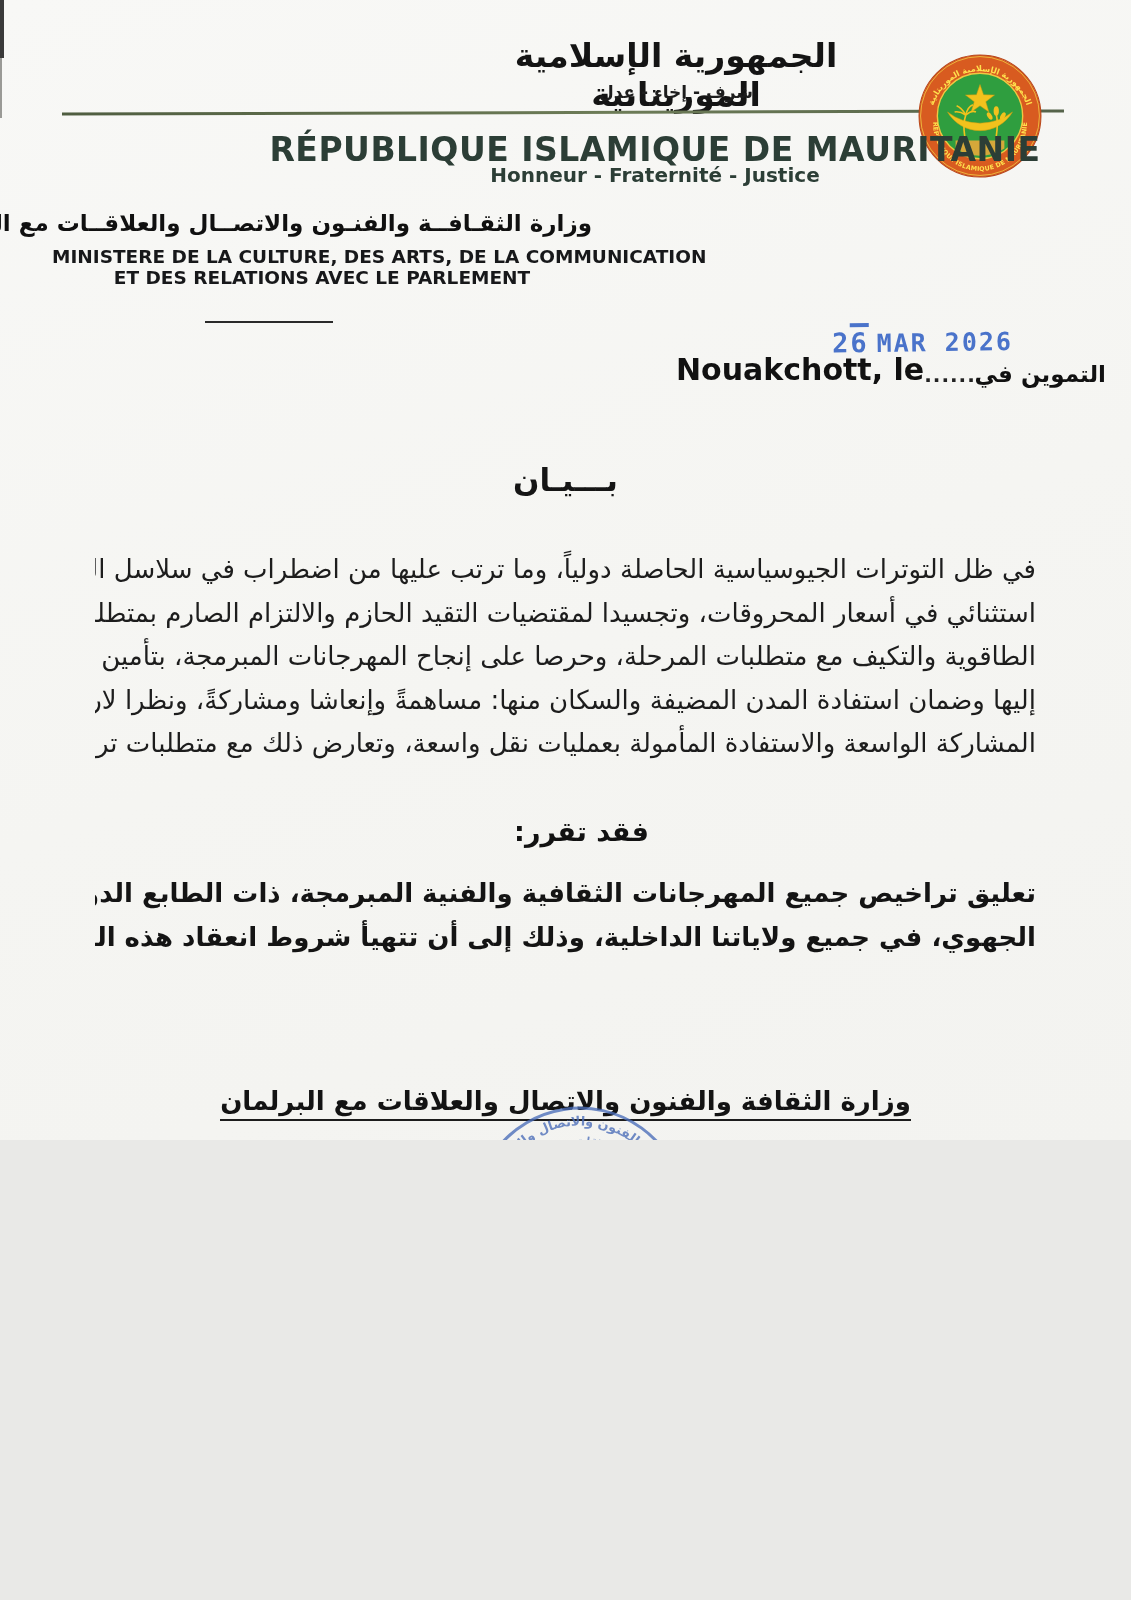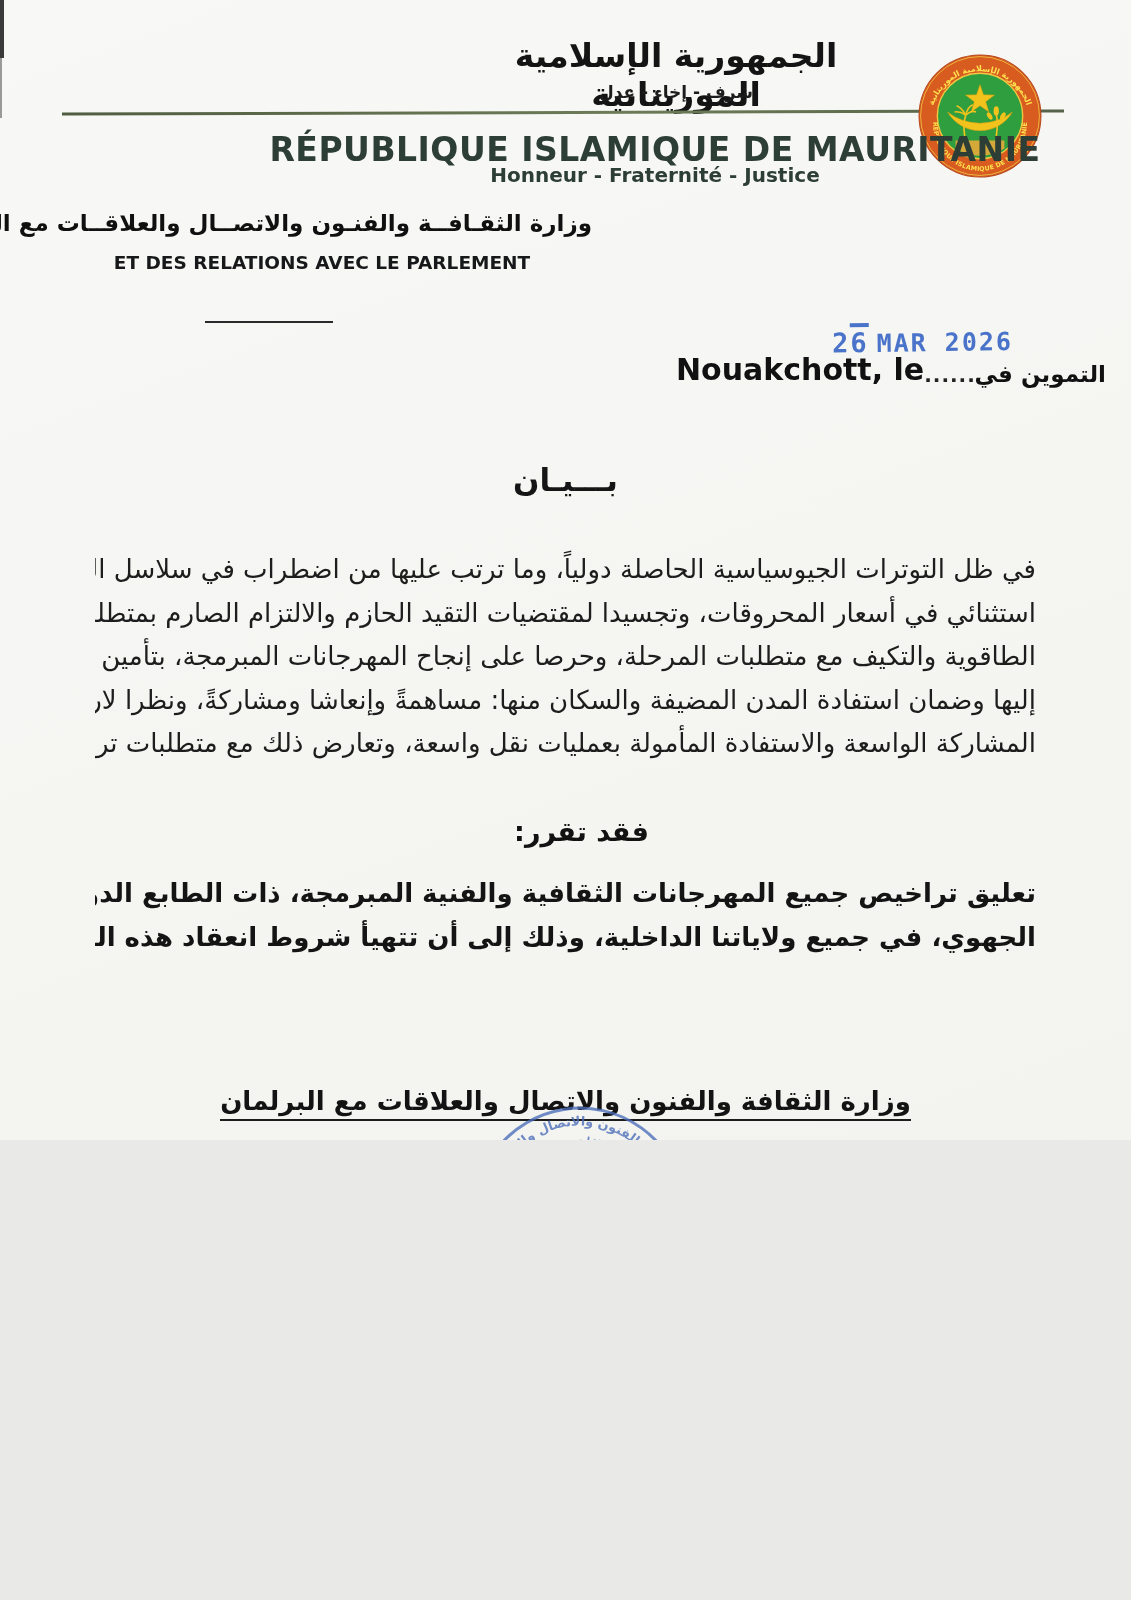--- a/index.html
+++ b/index.html
@@ -37,21 +37,21 @@
   }
   .motto-fr{
     position:absolute;top:163px;left:255px;width:800px;
     text-align:center;font-size:20px;font-weight:bold;color:#2c3e36;
   }
 
   
   .ministry{position:absolute;top:210px;left:52px;width:540px;text-align:center;}
   .ministry-ar{font-size:23px;font-weight:bold;direction:rtl;color:#101010;white-space:nowrap;}
   .ministry-fr1{margin-top:10px;font-size:18.5px;font-weight:bold;color:#17181a;white-space:nowrap;}
-  .ministry-fr2{margin-top:16px;font-size:18.5px;font-weight:bold;color:#17181a;}
+  .ministry-fr2{margin-top:0;font-size:18.5px;font-weight:bold;color:#17181a;}
   .short-rule{position:absolute;top:321px;left:205px;width:128px;height:2px;background:#2a2a2a;}
 
   
   .dateline{
     position:absolute;top:352px;left:676px;width:430px;
     display:flex;align-items:flex-end;font-weight:bold;
   }
   .city-fr{font-size:30px;white-space:nowrap;color:#111;}
   .date-dots{
     flex:1;overflow:hidden;white-space:nowrap;font-size:20px;letter-spacing:1px;
@@ -139,20 +139,21 @@
       <ellipse cx="84.5" cy="62" rx="2.2" ry="4" fill="#f2c21d" stroke="none" transform="rotate(30 84.5 62)"></ellipse>
     </g>
     <path d="M38,86 h48 v8 a44,44 0 0 1 -48,0 Z" fill="#e8a93a" opacity="0.9"></path>
   </svg>
 
   <div class="rep-fr">RÉPUBLIQUE ISLAMIQUE DE MAURITANIE</div>
   <div class="motto-fr">Honneur - Fraternité - Justice</div>
 
   <div class="ministry">
     <div class="ministry-ar">وزارة الثقـافــة والفنـون والاتصــال والعلاقــات مع البرلمــان</div>
+    <div class="ministry-fr1">MINISTERE DE LA CULTURE, DES ARTS, DE LA COMMUNICATION</div>
     <div class="ministry-fr2">ET DES RELATIONS AVEC LE PARLEMENT</div>
   </div>
   <div class="short-rule"></div>
 
   <div class="dateline">
     <span class="city-fr">Nouakchott, le</span>
     <span class="date-dots">..........................................</span>
     <span class="city-ar">التموين في</span>
   </div>
   <div class="date-stamp">

